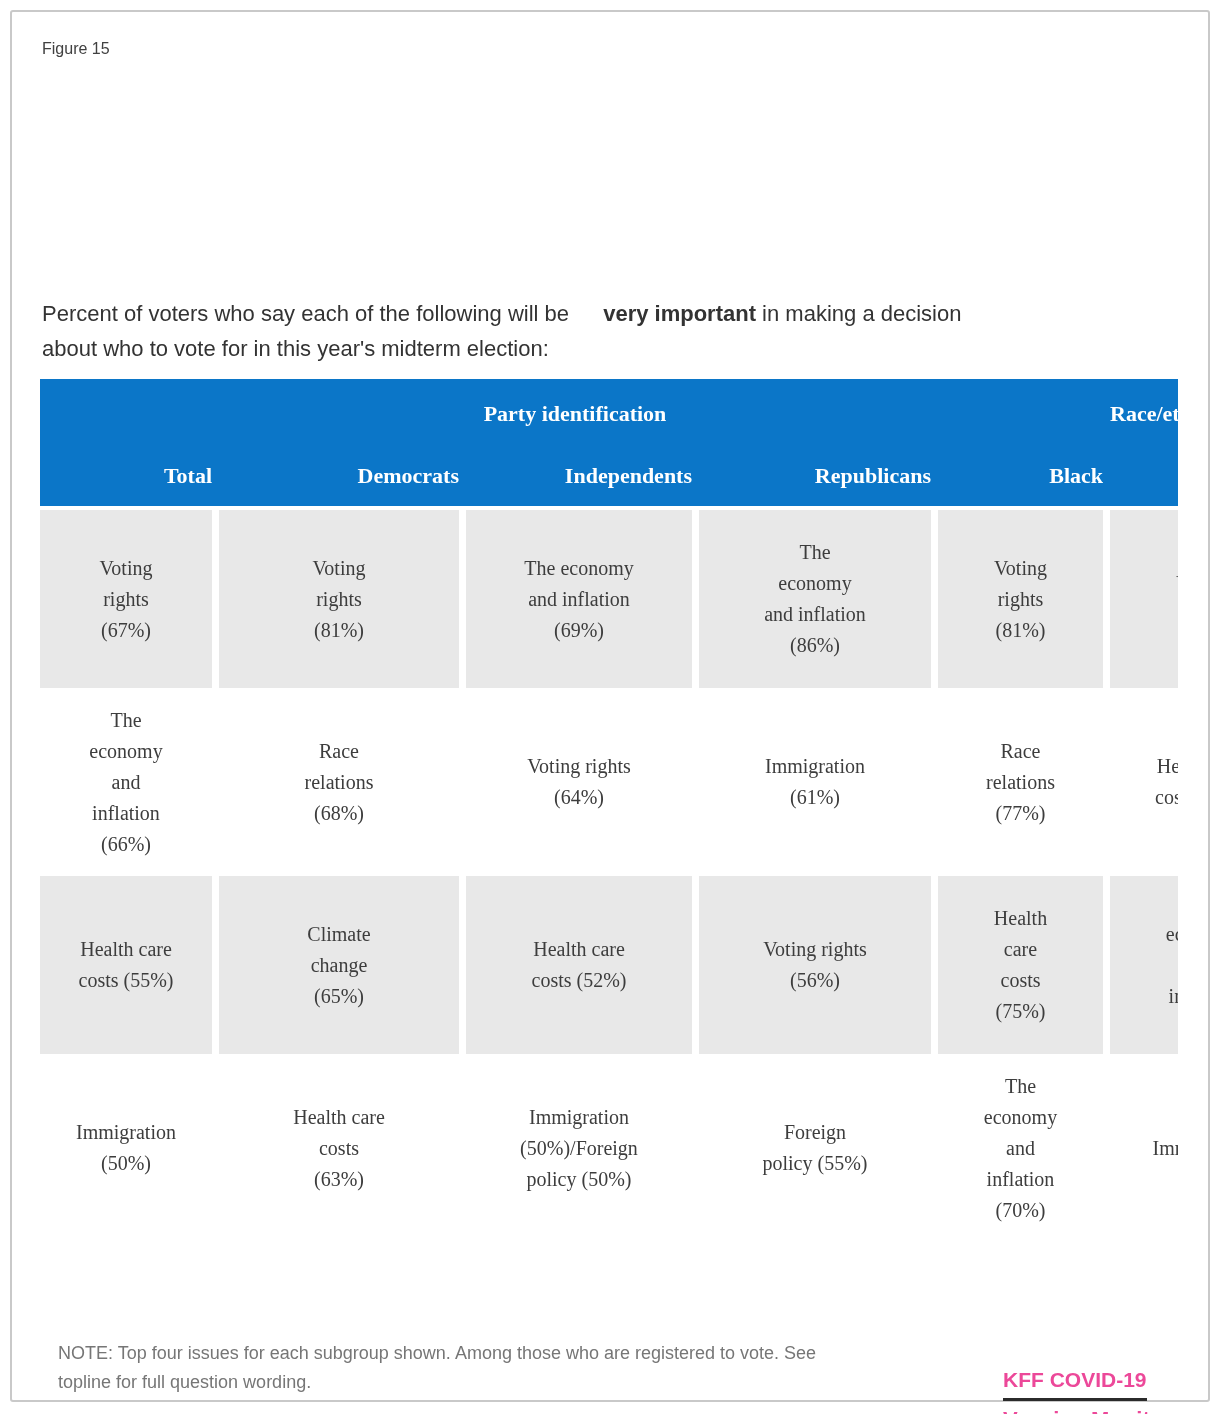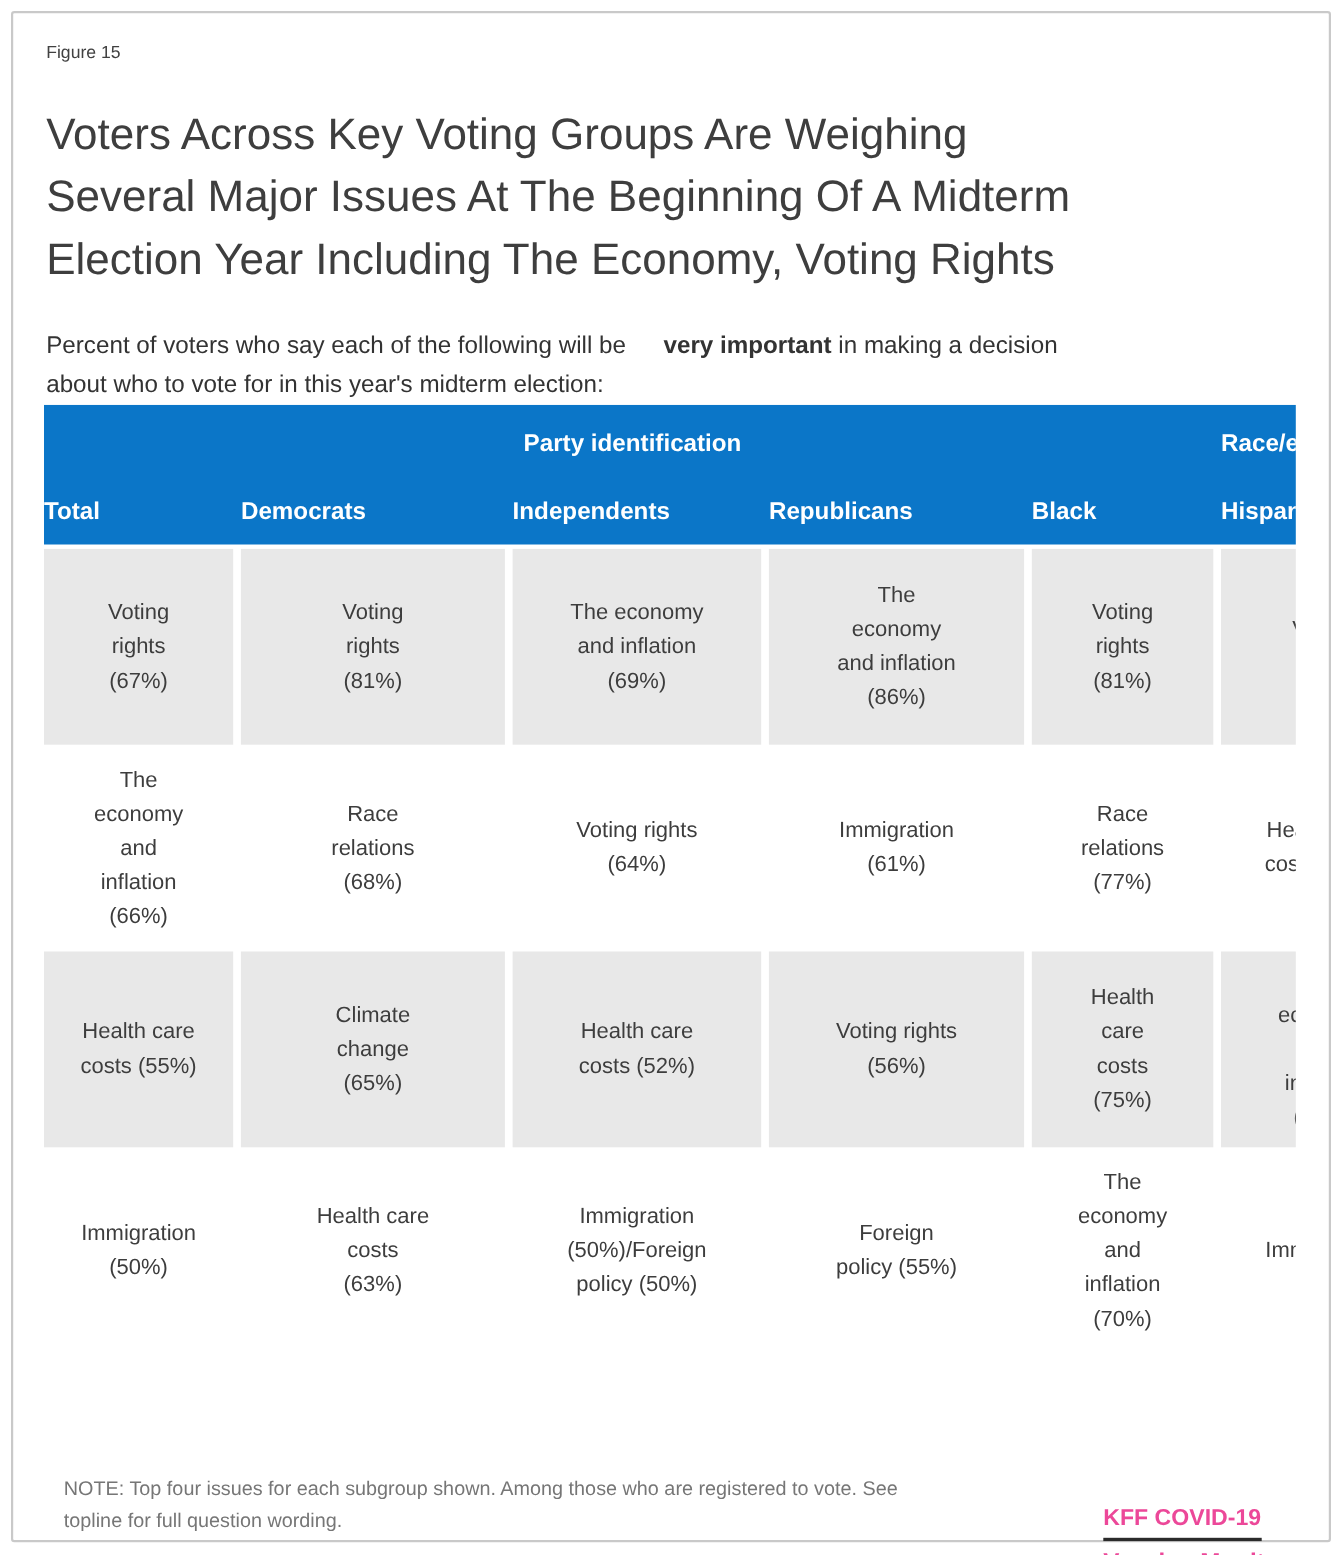--- a/index.html
+++ b/index.html
@@ -6,26 +6,26 @@
   body{width:1220px;height:1414px;position:relative;font-family:"Liberation Sans",sans-serif;}
   .figure{position:absolute;left:10px;top:10px;width:1196px;height:1388px;background:#fff;
           border:2px solid #c9c9c9;border-radius:3px;}
   .figure-label{position:absolute;left:30px;top:28px;font-size:16px;color:#414141;}
   .page-title{position:absolute;left:30px;top:82px;width:1150px;font-size:40px;line-height:57px;
               color:#3e3e3e;white-space:pre-line;font-weight:400;}
   .subtitle{position:absolute;left:30px;top:262px;width:1150px;font-size:22px;line-height:35px;
             color:#333;white-space:pre-line;}
   .subtitle b{font-weight:bold;margin-left:28px;}
 
-  .table-clip{position:absolute;left:28px;top:356px;width:1138px;height:860px;overflow:hidden;}
+  .table-clip{position:absolute;left:28px;top:367px;width:1138px;height:860px;overflow:hidden;font-family:Liberation Serif, serif;}
   .thead{position:relative;width:1320px;height:127px;background:#0b76c8;margin-bottom:4px;}
   .ghead{position:absolute;top:22px;color:#fff;font-weight:bold;font-size:22px;white-space:nowrap;}
   .ghead.party{left:179px;width:712px;text-align:center;}
   .ghead.race{left:1070px;}
-  .chead{position:absolute;top:84px;color:#fff;font-weight:bold;font-size:22px;text-align:left;}
+  .chead{position:absolute;top:84px;color:#fff;font-weight:bold;font-size:22px;text-align:right;}
 
   .tgrid{display:grid;grid-template-columns:172px 240px 226px 232px 165px 185px;
          grid-auto-rows:178px;column-gap:7px;row-gap:5px;width:1255px;}
   .trow{display:contents;}
   .cell{display:flex;align-items:center;justify-content:center;text-align:center;
         font-size:20px;line-height:31px;color:#3d3d3d;white-space:pre-line;}
   .trow.shaded .cell{background:#e8e8e8;}
 
   .footnote{position:absolute;left:30px;top:1282px;width:945px;font-size:18px;line-height:29px;
             color:#767676;white-space:pre-line;}
@@ -34,23 +34,20 @@
   .kff-logo .line1{display:inline-block;border-bottom:3px solid #2b2b2b;padding-bottom:6px;}
   .kff-logo .line2{margin-top:6px;font-size:22px;}
 </style>
 </head>
 <body>
 
 <div class="figure">
 
   <div class="figure-label">Figure 15</div>
 
-  <h1 class="page-title" style="margin:0;">Voters Across Key Voting Groups Are Weighing
-Several Major Issues At The Beginning Of A Midterm
-Election Year Including The Economy, Voting Rights</h1>
 
   <p class="subtitle"><span>Percent of voters who say each of the following will be </span><b>very important</b><span> in making a decision
 about who to vote for in this year's midterm election:</span></p>
 
   <div class="table-clip">
 
     <div class="thead">
       <div class="ghead party">Party identification</div>
       <div class="ghead race">Race/ethnicity</div>
       <div class="chead" style="left:0;width:172px;">Total</div>

